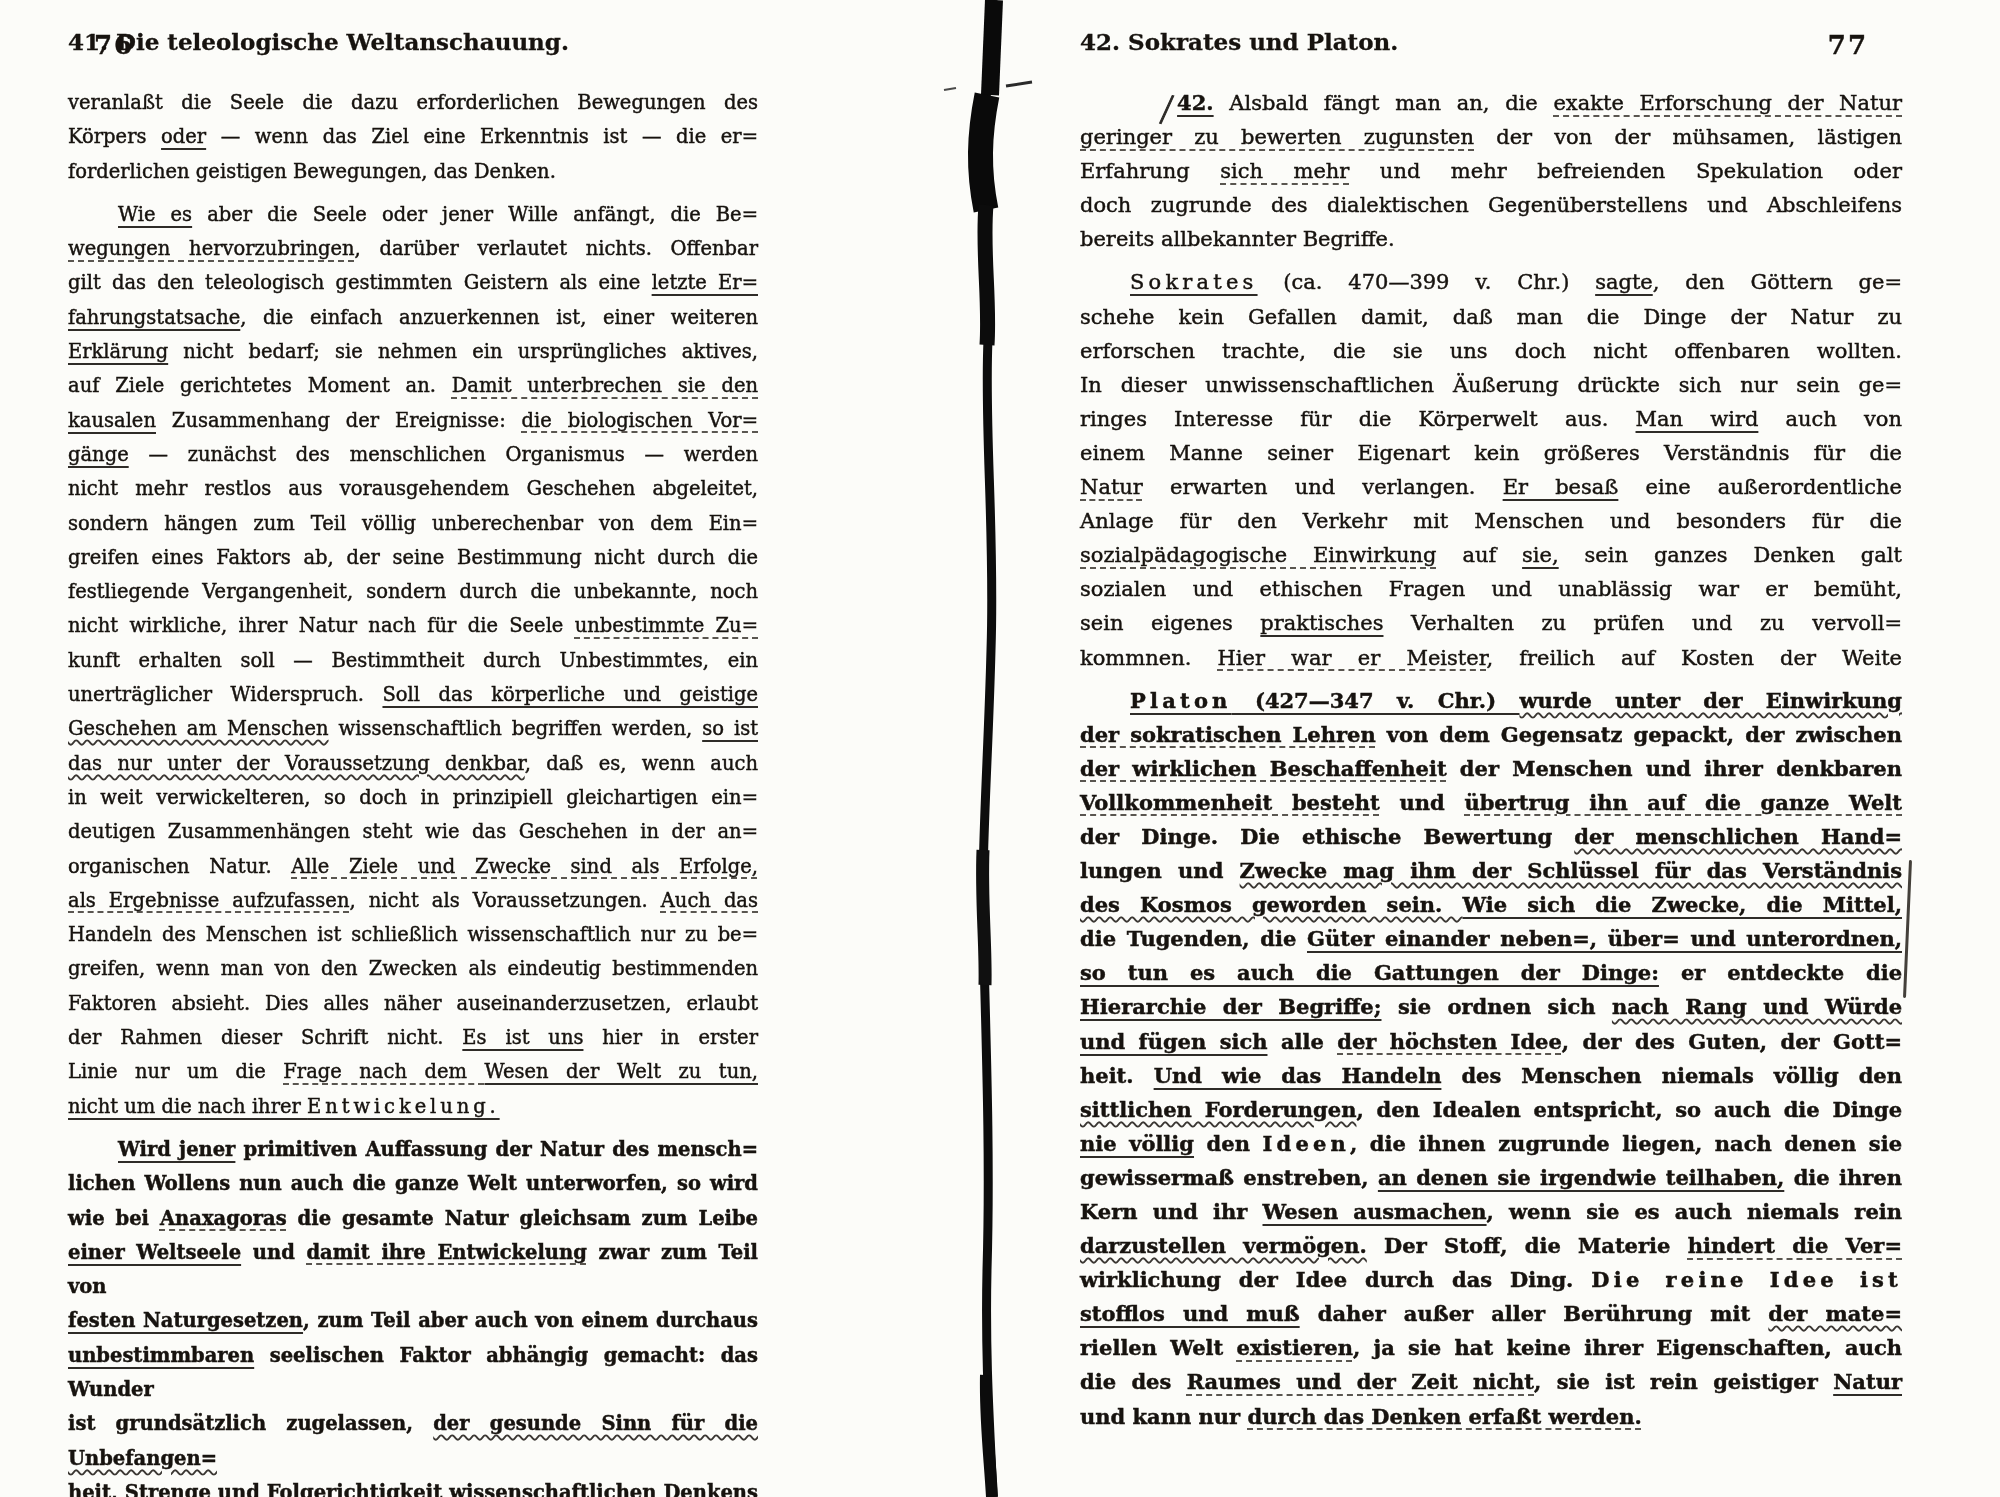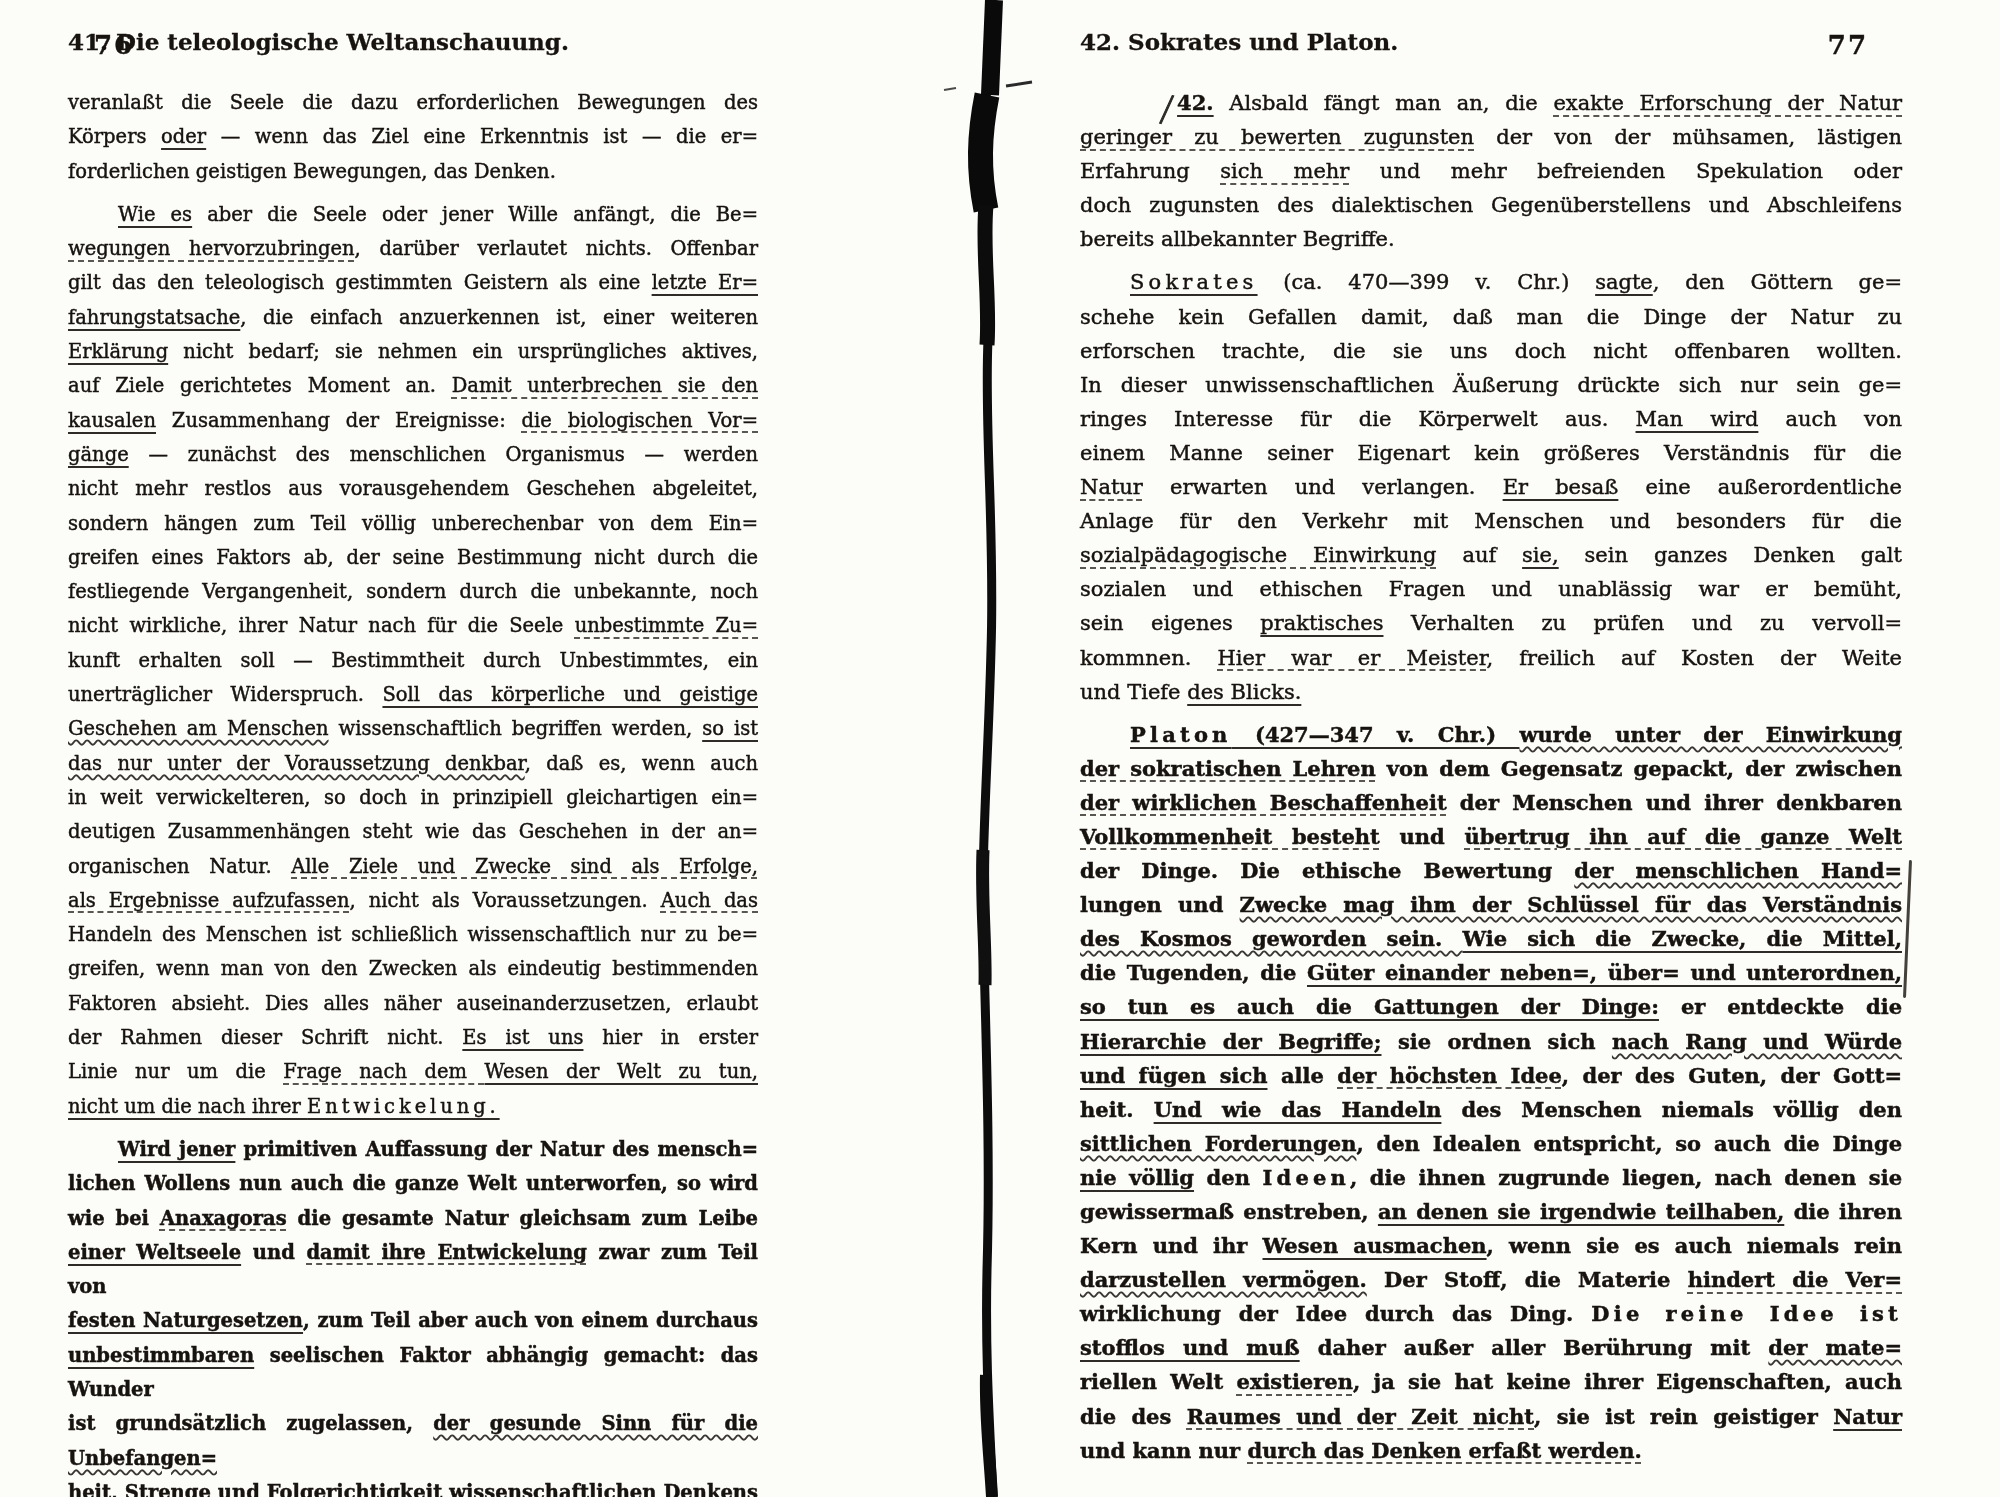--- a/index.html
+++ b/index.html
@@ -98,37 +98,36 @@
   <div class="page right">
     <div class="pagehead">
       <span class="ph-title">42. Sokrates und Platon.</span>
       <span class="pnum">77</span>
     </div>
     <div class="text" id="right-text">
         <div class="para indent">
           <div class="line"><span class="tick">/</span><span class="u b">42.</span><span> Alsbald fängt man an, die </span><span class="d">exakte Erforschung der Natur</span></div>
           <div class="line"><span class="d">geringer zu bewerten zugunsten</span><span> der von der mühsamen, lästigen</span></div>
           <div class="line"><span>Erfahrung </span><span class="d">sich mehr</span><span> und mehr befreienden Spekulation oder</span></div>
-          <div class="line"><span>doch zugunsten des dialektischen Gegenüberstellens und Abschleifens</span></div>
+          <div class="line"><span>doch zugrunde des dialektischen Gegenüberstellens und Abschleifens</span></div>
           <div class="line last"><span>bereits allbekannter Begriffe.</span></div>
         </div>
         <div class="para indent">
           <div class="line"><span class="u sp">Sokrates</span><span> (ca. 470—399 v. Chr.) </span><span class="u">sagte</span><span>, den Göttern ge=</span></div>
           <div class="line"><span>schehe kein Gefallen damit, daß man die Dinge der Natur zu</span></div>
           <div class="line"><span>erforschen trachte, die sie uns doch nicht offenbaren wollten.</span></div>
           <div class="line"><span>In dieser unwissenschaftlichen Äußerung drückte sich nur sein ge=</span></div>
           <div class="line"><span>ringes Interesse für die Körperwelt aus. </span><span class="u">Man wird</span><span> auch von</span></div>
           <div class="line"><span>einem Manne seiner Eigenart kein größeres Verständnis für die</span></div>
           <div class="line"><span class="d">Natur</span><span> erwarten und verlangen. </span><span class="u">Er besaß</span><span> eine außerordentliche</span></div>
           <div class="line"><span>Anlage für den Verkehr mit Menschen und besonders für die</span></div>
           <div class="line"><span class="d">sozialpädagogische Einwirkung</span><span> auf </span><span class="u">sie,</span><span> sein ganzes Denken galt</span></div>
           <div class="line"><span>sozialen und ethischen Fragen und unablässig war er bemüht,</span></div>
           <div class="line"><span>sein eigenes </span><span class="u">praktisches</span><span> Verhalten zu prüfen und zu vervoll=</span></div>
           <div class="line"><span>kommnen. </span><span class="d">Hier war er Meister</span><span>, freilich auf Kosten der Weite</span></div>
-          <div class="line last"><span>und Tiefe </span><span class="u">des Blicks.</span></div>
         </div>
         <div class="para indent">
           <div class="line"><span class="u sp">Platon</span><span class="u"> (427—347 v. Chr.) </span><span class="w">wurde unter der Einwirkung</span></div>
           <div class="line"><span class="d">der sokratischen Lehren</span><span> von dem Gegensatz gepackt, der zwischen</span></div>
           <div class="line"><span class="d">der wirklichen Beschaffenheit</span><span> der Menschen und ihrer denkbaren</span></div>
           <div class="line"><span class="d">Vollkommenheit besteht</span><span> und </span><span class="d">übertrug ihn auf die ganze Welt</span></div>
           <div class="line"><span>der Dinge. Die ethische Bewertung </span><span class="w">der menschlichen Hand=</span></div>
           <div class="line"><span>lungen und </span><span class="w">Zwecke mag ihm der Schlüssel für das Verständnis</span></div>
           <div class="line"><span class="w">des Kosmos geworden sein. </span><span class="u">Wie sich die Zwecke, die Mittel,</span></div>
           <div class="line"><span>die Tugenden, die </span><span class="u">Güter einander neben=, über= und unterordnen,</span></div>

